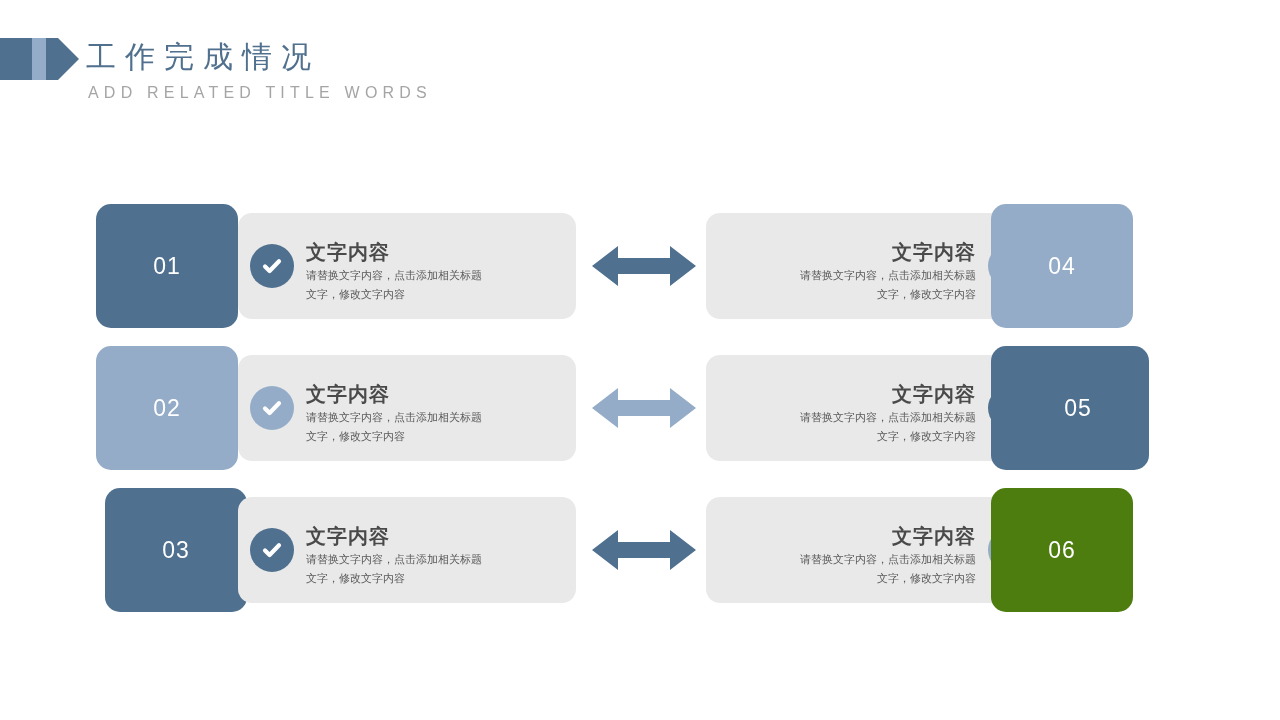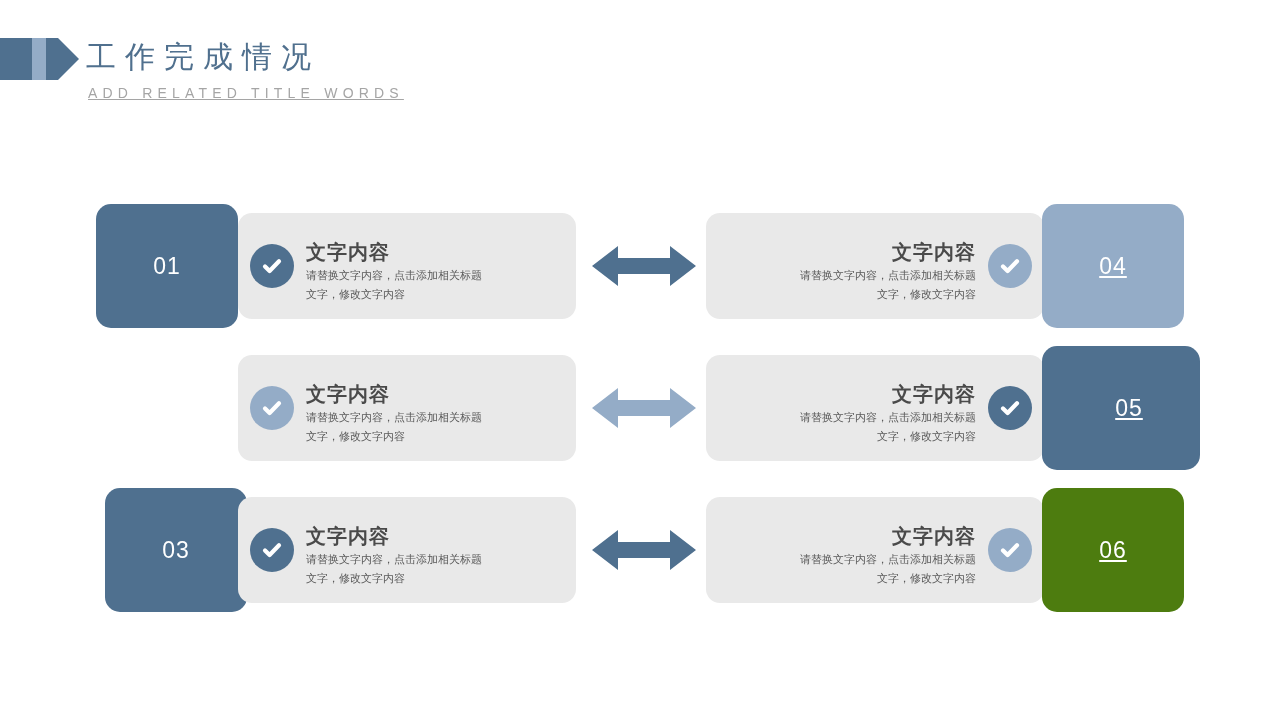--- a/index.html
+++ b/index.html
@@ -38,27 +38,26 @@
     line-height: 42px;
     color: #50708e;
     letter-spacing: 9px;
     white-space: nowrap;
     font-weight: 400;
   }
   #page-subtitle {
     position: absolute;
     left: 88px;
     top: 83px;
-    font-size: 14px;
+    font-size: 16px;
     line-height: 20px;
     color: #a5a5a5;
     letter-spacing: 5.2px;
     white-space: nowrap;
     font-weight: 400;
-    text-decoration: underline;
   }
 
   
   #rows {
     position: absolute;
     left: 0;
     top: 0;
     width: 1024px;
     height: 720px;
   }
@@ -77,21 +76,21 @@
     height: 124px;
     border-radius: 15px;
     color: #ffffff;
     font-size: 23px;
     letter-spacing: 1px;
     display: flex;
     align-items: center;
     justify-content: center;
   }
   .num-badge.left  { left: 96px; }
-  .num-badge.right { left: 1042px; text-decoration: underline; }
+  .num-badge.right { left: 991px; }
 
   
   .panel {
     position: absolute;
     top: 9px;
     height: 106px;
     background: #e9e9e9;
     border-radius: 14px;
     box-sizing: border-box;
     display: flex;
@@ -214,20 +213,23 @@
             <div>请替换文字内容，点击添加相关标题</div>
             <div>文字，修改文字内容</div>
           </div>
         </div>
       </div>
       <div class="num-badge right" style="background: rgb(148, 172, 199);">
         <span>04</span>
       </div>
     </div>
     <div class="row" style="top: 346px;">
+      <div class="num-badge left" style="background: rgb(148, 172, 199);">
+        <span>02</span>
+      </div>
       <div class="panel left">
         <div class="check-circle" style="background: rgb(148, 172, 199);">
           <svg width="26" height="26" viewBox="0 0 26 26" xmlns="http://www.w3.org/2000/svg">
             <path d="M6 13.4 L10.6 18 L20 8.2" fill="none" stroke="#ffffff" stroke-width="4.2" stroke-linecap="round" stroke-linejoin="round"></path>
           </svg>
         </div>
         <div class="panel-text">
           <div class="panel-heading">文字内容</div>
           <div class="panel-body">
             <div>请替换文字内容，点击添加相关标题</div>

